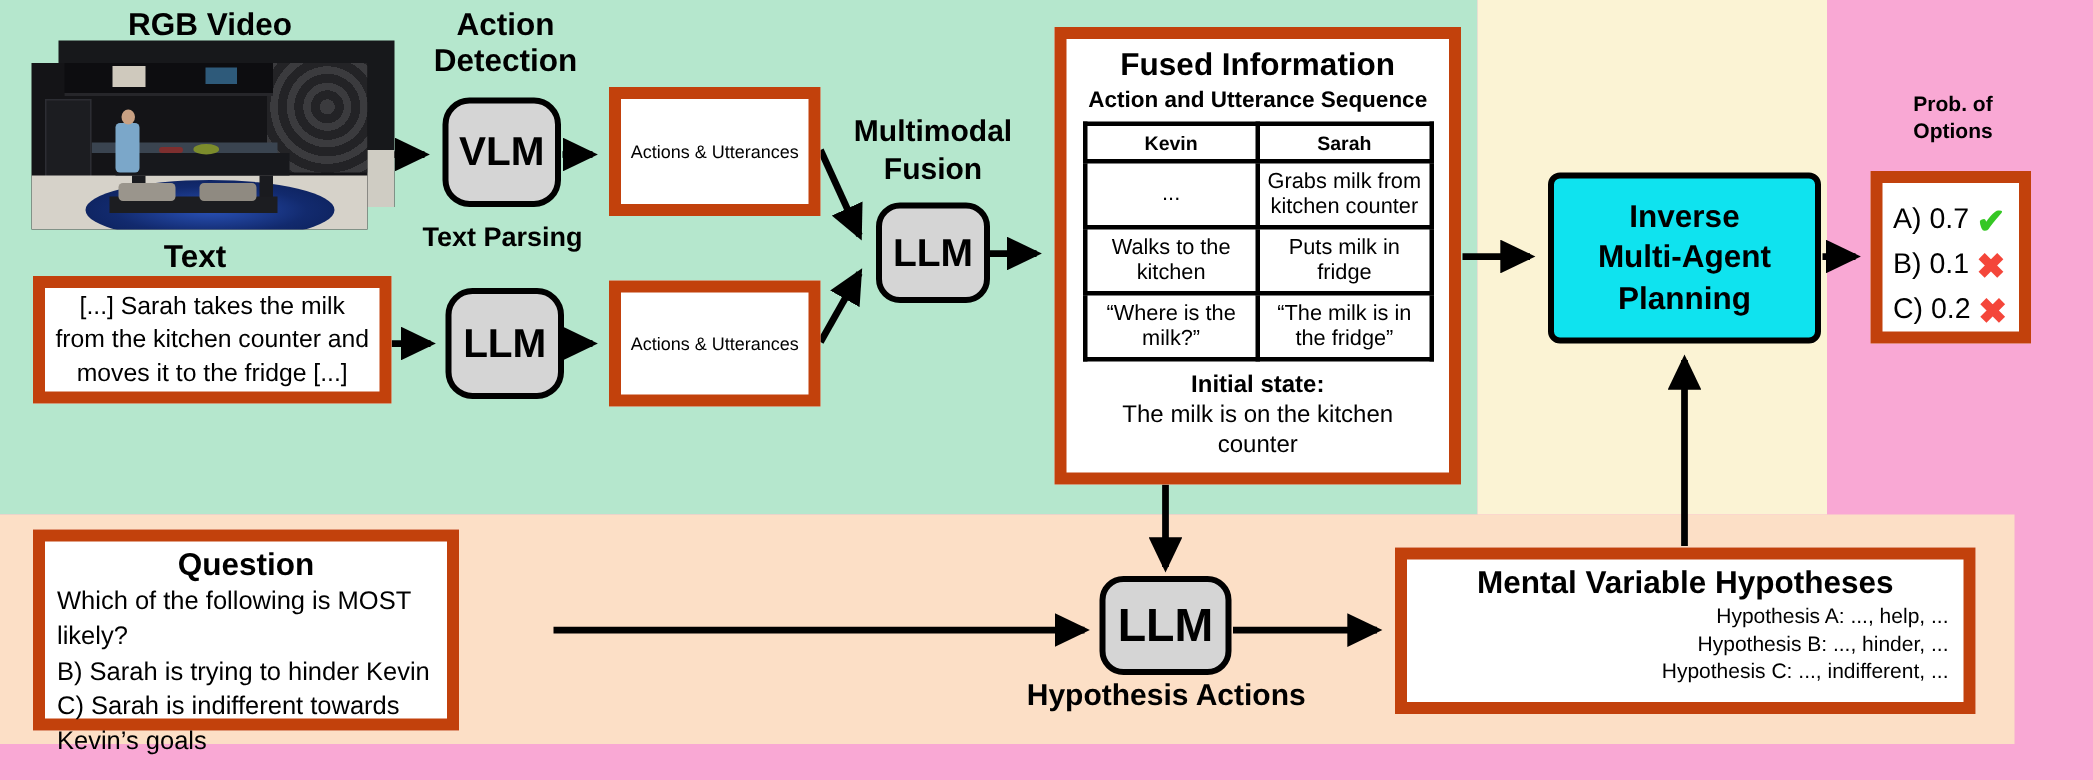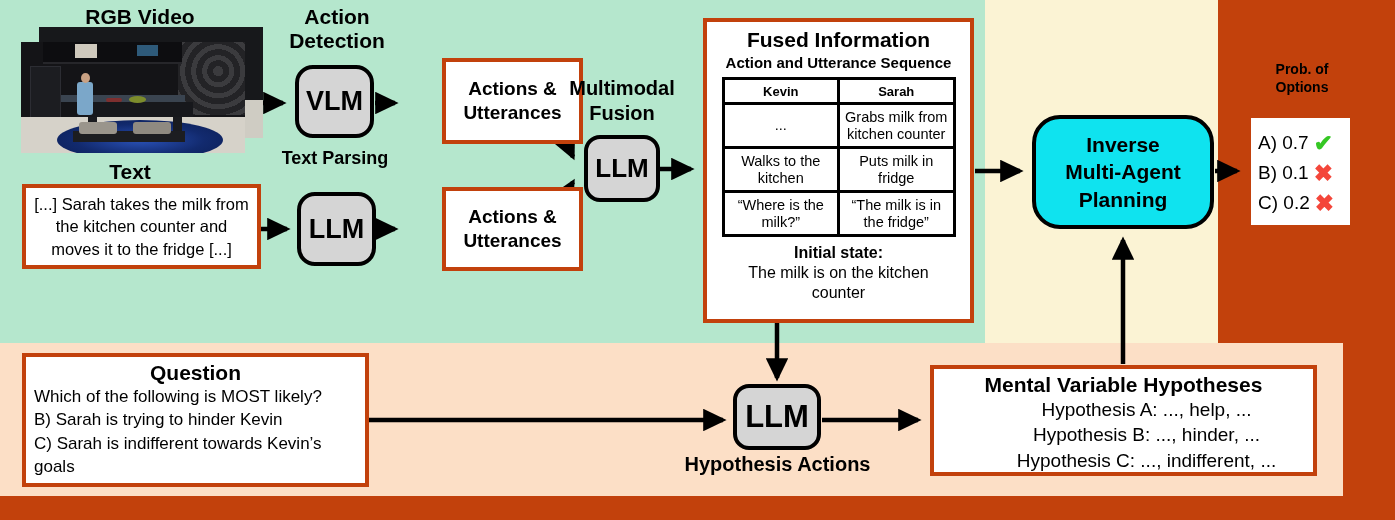--- a/index.html
+++ b/index.html
@@ -1,78 +1,78 @@
 <!DOCTYPE html>
 <html><head>
 <meta charset="utf-8">
 <style>
   * { box-sizing: border-box; }
   html,body { margin:0; padding:0; background:#ffffff; }
   .canvas {
-    position:relative; width:1395px; height:520px; background:#c2410c;
+    position:relative; width:1395px; height:520px; background:#f9a8d4;
     font-family:"Liberation Sans", sans-serif; color:#000; overflow:hidden;
   }
   .bg { position:absolute; }
   .bg-green  { left:0;    top:0;   width:985px;  height:343px; background:#b5e7cd; }
   .bg-yellow { left:985px; top:0;  width:233px;  height:343px; background:#fbf3d4; }
   .bg-orange { left:0;  top:343px; width:1343px; height:153px; background:#fcdfc6; }
 
   .label { position:absolute; font-weight:bold; text-align:center; line-height:1.12; }
 
-  .wbox { position:absolute; background:#ffffff; border:4px solid #c2410c; }
+  .wbox { position:absolute; background:#ffffff; border:8px solid #c2410c; }
   .pill {
     position:absolute; background:#d5d5d5; border:4px solid #000; border-radius:18px;
     display:flex; align-items:center; justify-content:center; font-weight:bold;
   }
 
   
   .fused { padding:4px 8px 0 8px; text-align:center; }
   .fused-title { font-weight:bold; font-size:21px; margin-top:2px; }
   .fused-sub   { font-weight:bold; font-size:15px; margin-top:2px; }
   table.seq { border-collapse:collapse; margin:6px auto 0 auto; width:234px; }
   table.seq th, table.seq td { border:3px solid #000; text-align:center; vertical-align:middle; }
   table.seq th { font-size:13px; font-weight:bold; height:25px; width:50%; }
   table.seq td { font-size:14.5px; font-weight:normal; height:44px; padding:1px 2px; line-height:1.15; }
   .init-label { font-weight:bold; font-size:16px; margin-top:7px; }
   .init-text  { font-size:16px; line-height:1.22; margin:1px 14px 0 14px; }
 
   
   .imap {
-    position:absolute; background:#0fe3ef; border:4px solid #000; border-radius:28px;
+    position:absolute; background:#0fe3ef; border:4px solid #000; border-radius:8px;
     display:flex; align-items:center; justify-content:center; text-align:center;
     font-weight:bold; font-size:21px; line-height:1.3;
   }
   .imap-inner { width:130px; }
 
   
   .prob { padding:10px 0 0 7px; }
   .prob-row { display:flex; align-items:center; height:30px; font-size:19px; }
   .mark { font-size:23px; font-weight:bold; margin-left:5px; line-height:1; }
   .mark-check { color:#35c724; }
   .mark-cross { color:#f4463a; }
 
   
   .q { padding:4px 8px 0 8px; }
   .q-title { font-weight:bold; font-size:21px; text-align:center; }
   .q-line  { font-size:17px; line-height:1.37; text-align:left; }
 
   
   .mvh { padding:4px 10px 0 10px; }
   .mvh-title { font-weight:bold; font-size:21px; text-align:center; }
-  .mvh-line  { font-size:19px; line-height:1.33; margin-left:46px; text-align:center; }
+  .mvh-line  { font-size:14px; line-height:1.33; margin-left:46px; text-align:right; }
 
   
   .snippet {
     display:flex; align-items:center; justify-content:center; text-align:center;
     font-size:16.5px; line-height:1.35; padding:0 6px;
   }
 
   
   .au { display:flex; align-items:center; justify-content:center; text-align:center;
-        font-weight:bold; font-size:19px; line-height:1.25;margin-left:36px; }
+        font-weight:normal; font-size:12px; line-height:1.25; }
 
   
   .photo { position:absolute; overflow:hidden; }
   .ph-part { position:absolute; }
   svg.arrows { position:absolute; left:0; top:0; pointer-events:none; }
 </style>
 </head>
 <body>
 
 <div class="canvas">
@@ -189,21 +189,21 @@
     <div class="prob-row">
       <span>B) 0.1</span>
       <span class="mark mark-cross">✖</span>
     </div>
     <div class="prob-row">
       <span>C) 0.2</span>
       <span class="mark mark-cross">✖</span>
     </div>
   </div>
 
-  <div class="wbox q" style="left:22px; top:353px; width:347px; height:134px;">
+  <div class="wbox q" style="left:22px; top:353px; width:284px; height:134px;">
     <div class="q-title">Question</div>
     <div class="q-line">Which of the following is MOST likely?</div>
     <div class="q-line">B) Sarah is trying to hinder Kevin</div>
     <div class="q-line">C) Sarah is indifferent towards Kevin’s goals</div>
   </div>
 
   <div class="pill" style="left:733px; top:384px; width:88px; height:66px; font-size:31px; border-radius:16px;">LLM</div>
   <div class="label" style="left:680px; top:453px; width:195px; font-size:20px;">Hypothesis Actions</div>
 
   <div class="wbox mvh" style="left:930px; top:365px; width:387px; height:111px;">

